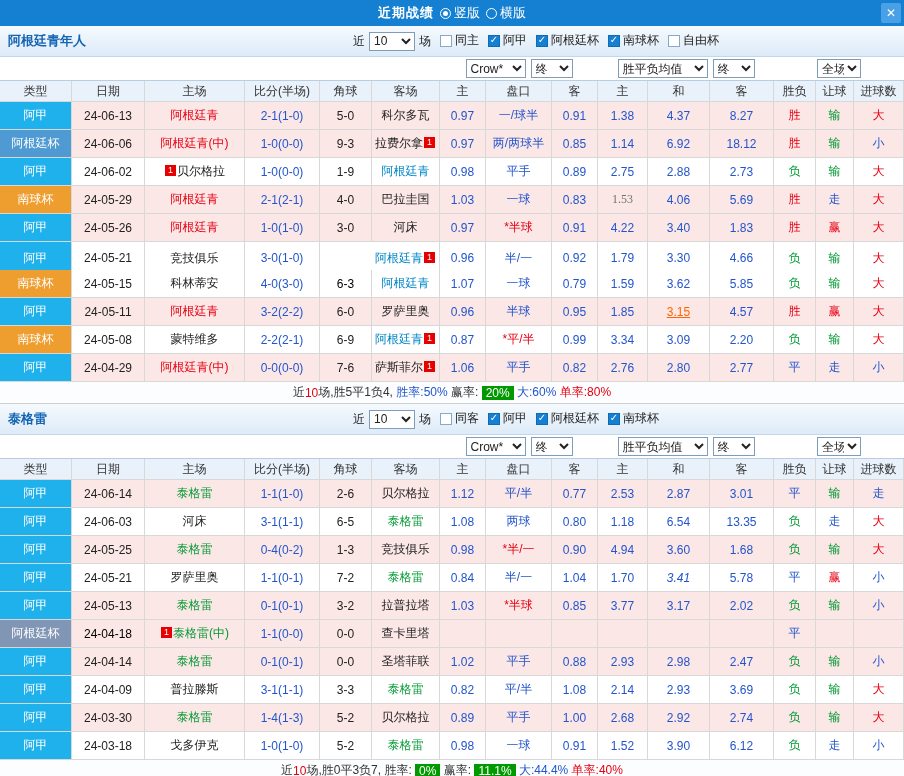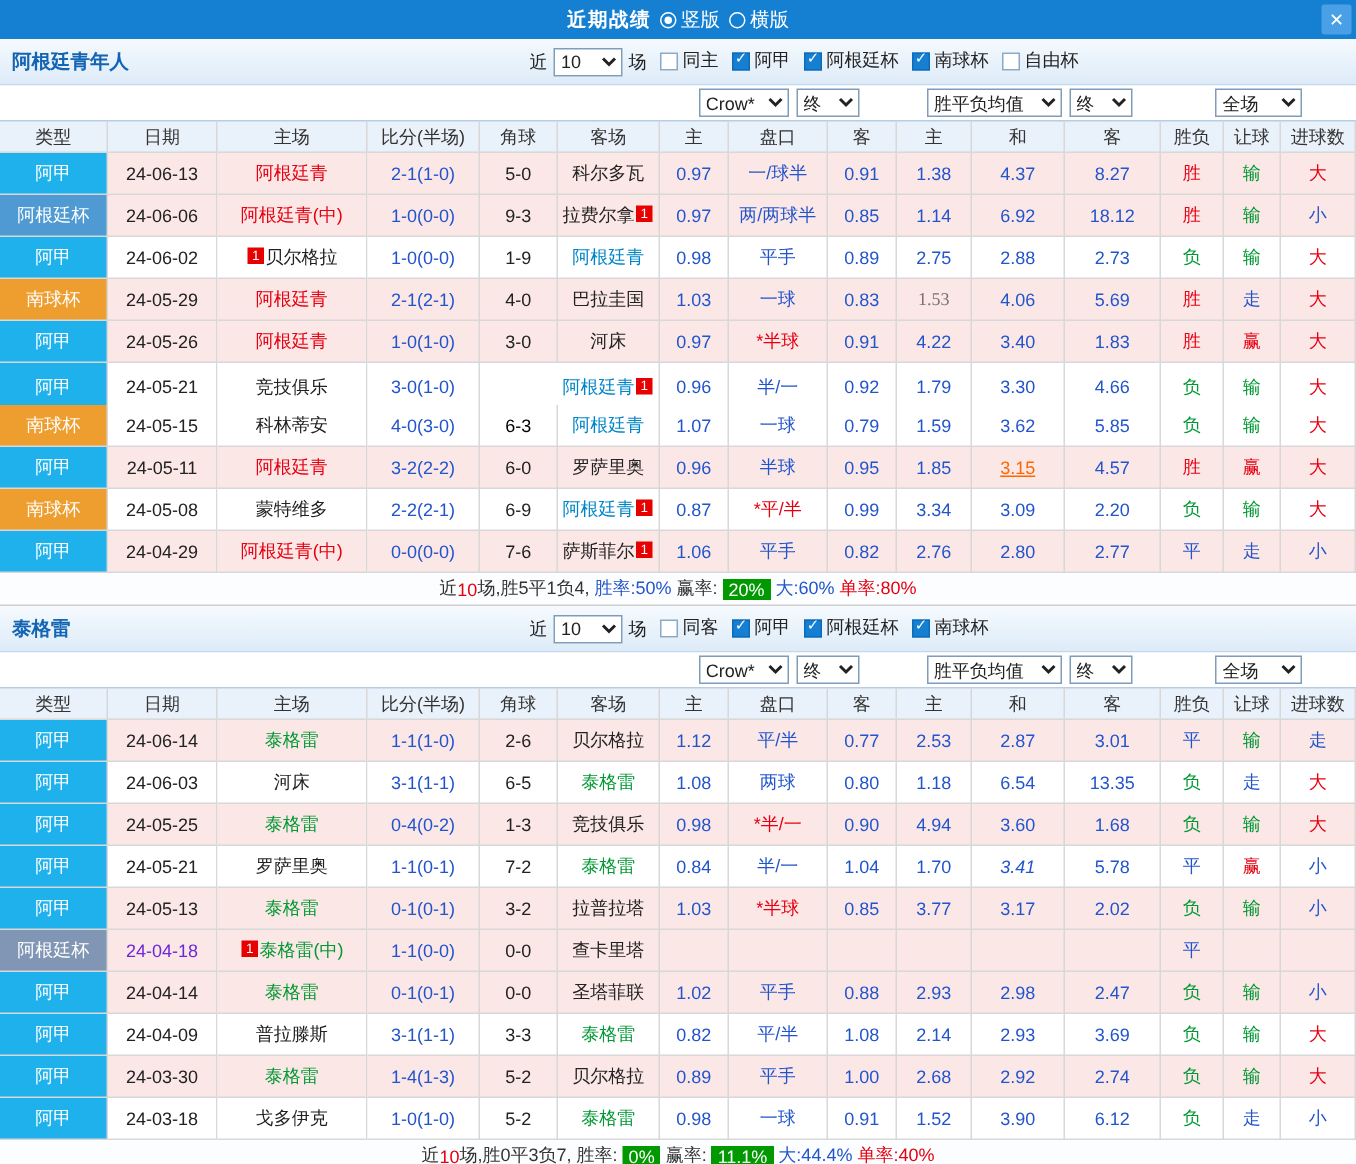--- a/index.html
+++ b/index.html
@@ -29,21 +29,21 @@
       box-sizing:border-box;margin-right:3px;cursor:pointer;flex:none;}
   .cb.on{background:#1580d2;border-color:#0f6ab8;}
   .cb.on::after{content:"✓";position:absolute;left:0;top:-2px;width:10px;text-align:center;
                 color:#fff;font-size:10px;font-weight:bold;}
 
   
   .filter-row{height:23px;background:#fff;display:flex;align-items:center;}
   .fspacer{width:440px;flex:none;}
   .fgroup{display:flex;align-items:center;justify-content:center;gap:5px;flex:none;}
   .fg1{width:158px;}.fg2{width:176px;}.fg3{width:130px;}
-  .s0{width:60px;}.s1{width:42px;}.s2{width:90px;}.s3{width:42px;}.s4{width:58px;}
+  .s0{width:60px;}.s1{width:42px;}.s2{width:90px;}.s3{width:42px;}.s4{width:44px;}
 
   
   .grid{display:grid;
         grid-template-columns:72px 73px 100px 75px 52px 68px 46px 66px 46px 50px 62px 64px 42px 38px 50px;
         width:904px;box-sizing:border-box;}
   .thead{background:#e9f1fa;border-top:1px solid #b9cde2;height:22px;}
   .thead .c{color:#333;}
   .c{border-right:1px solid #d8d8d8;border-bottom:1px solid #d8d8d8;display:flex;align-items:center;
      justify-content:center;font-size:12px;white-space:nowrap;overflow:hidden;box-sizing:border-box;background:#fff;}
   .thead .c{background:transparent;}
@@ -903,21 +903,21 @@
           <span>输</span>
         </div>
         <div class="c" style="color: rgb(34, 85, 204);">
           <span>小</span>
         </div>
       </div>
       <div class="grid trow pink">
         <div class="c" style="color: rgb(255, 255, 255); background: rgb(128, 150, 180);">
           <span>阿根廷杯</span>
         </div>
-        <div class="c" style="color: #6d28d9; align-items: center;">
+        <div class="c" style="color: #000000; align-items: center;">
           <span>24-04-18</span>
         </div>
         <div class="c" style="color: rgb(0, 153, 51);">
           <span class="rbadge">1</span>
           <span>泰格雷(中)</span>
         </div>
         <div class="c" style="color: rgb(34, 85, 204);">
           <span>1-1(0-0)</span>
         </div>
         <div class="c" style="color: rgb(34, 34, 34);">

